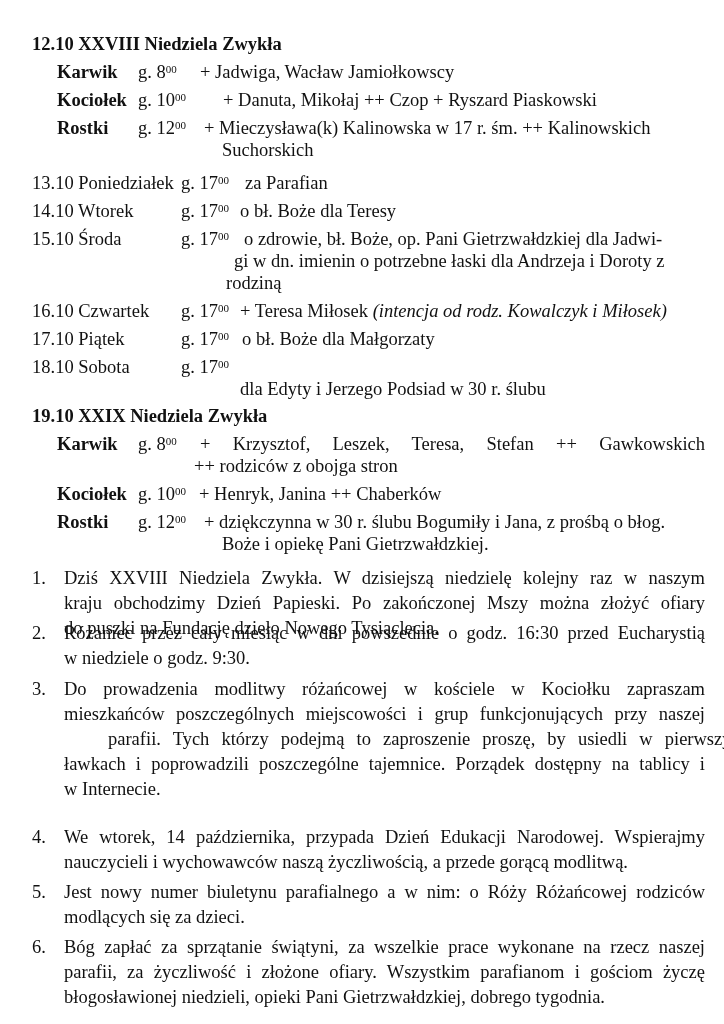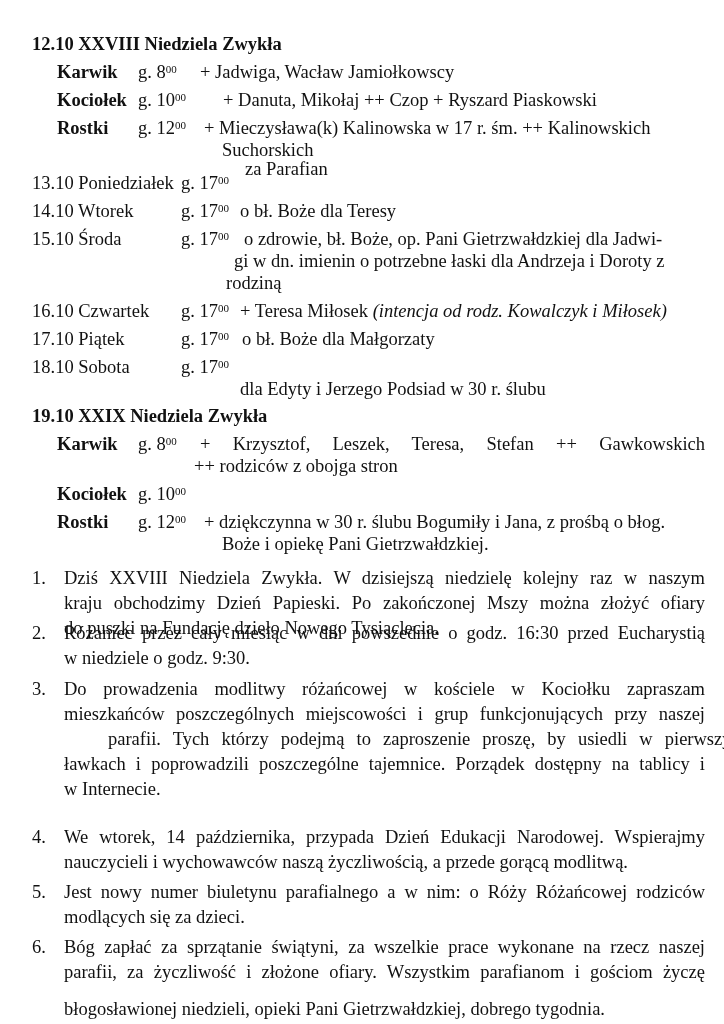--- a/index.html
+++ b/index.html
@@ -30,21 +30,21 @@
   <div class="line" style="left:138px;top:89px;"><span>g. 10</span><sup>00</sup></div>
   <div class="line" style="left:199px;top:89px;margin-left:24px;">+ Danuta, Mikołaj ++ Czop + Ryszard Piaskowski</div>
 
   <div class="line b" style="left:57px;top:117px;">Rostki</div>
   <div class="line" style="left:138px;top:117px;"><span>g. 12</span><sup>00</sup></div>
   <div class="line" style="left:204px;top:117px;">+ Mieczysława(k) Kalinowska w 17 r. śm. ++ Kalinowskich</div>
   <div class="line" style="left:222px;top:139px;">Suchorskich</div>
 
   <div class="line" style="left:32px;top:172px;">13.10 Poniedziałek</div>
   <div class="line" style="left:181px;top:172px;"><span>g. 17</span><sup>00</sup></div>
-  <div class="line" style="left:245px;top:158px;">za Parafian</div>
+  <div class="line" style="left:245px;top:172px;">za Parafian</div>
 
   <div class="line" style="left:32px;top:200px;">14.10 Wtorek</div>
   <div class="line" style="left:181px;top:200px;"><span>g. 17</span><sup>00</sup></div>
   <div class="line" style="left:240px;top:200px;">o bł. Boże dla Teresy</div>
 
   <div class="line" style="left:32px;top:228px;">15.10 Środa</div>
   <div class="line" style="left:181px;top:228px;"><span>g. 17</span><sup>00</sup></div>
   <div class="line" style="left:244px;top:228px;">o zdrowie, bł. Boże, op. Pani Gietrzwałdzkiej dla Jadwi-</div>
   <div class="line" style="left:226px;top:250px;margin-left:8px;">gi w dn. imienin o potrzebne łaski dla Andrzeja i Doroty z</div>
   <div class="line" style="left:226px;top:272px;">rodziną</div>
@@ -63,20 +63,21 @@
 
   <div class="line b" style="left:32px;top:405px;">19.10 XXIX Niedziela Zwykła</div>
 
   <div class="line b" style="left:57px;top:433px;">Karwik</div>
   <div class="line" style="left:138px;top:433px;"><span>g. 8</span><sup>00</sup></div>
   <div class="just" style="left:200px;top:433px;width:505px;">+ Krzysztof, Leszek, Teresa, Stefan ++ Gawkowskich</div>
   <div class="line" style="left:194px;top:455px;">++ rodziców z obojga stron</div>
 
   <div class="line b" style="left:57px;top:483px;">Kociołek</div>
   <div class="line" style="left:138px;top:483px;"><span>g. 10</span><sup>00</sup></div>
+  <div class="line" style="left:199px;top:483px;">+ Henryk, Janina ++ Chaberków</div>
 
   <div class="line b" style="left:57px;top:511px;">Rostki</div>
   <div class="line" style="left:138px;top:511px;"><span>g. 12</span><sup>00</sup></div>
   <div class="line" style="left:204px;top:511px;">+ dziękczynna w 30 r. ślubu Bogumiły i Jana, z prośbą o błog.</div>
   <div class="line" style="left:222px;top:533px;">Boże i opiekę Pani Gietrzwałdzkiej.</div>
 
   <div id="announcements">
       <div class="num" style="left: 32px; top: 567px;">1.</div>
       <div class="just" style="left: 64px; top: 567px; width: 641px;">Dziś XXVIII Niedziela Zwykła. W dzisiejszą niedzielę kolejny raz w naszym</div>
       <div class="just" style="left: 64px; top: 592px; width: 641px;">kraju obchodzimy Dzień Papieski. Po zakończonej Mszy można złożyć ofiary</div>
@@ -92,15 +93,15 @@
       <div class="line" style="left: 64px; top: 778px;">w Internecie.</div>
       <div class="num" style="left: 32px; top: 826px;">4.</div>
       <div class="just" style="left: 64px; top: 826px; width: 641px;">We wtorek, 14 października, przypada Dzień Edukacji Narodowej. Wspierajmy</div>
       <div class="line" style="left: 64px; top: 851px;">nauczycieli i wychowawców naszą życzliwością, a przede gorącą modlitwą.</div>
       <div class="num" style="left: 32px; top: 881px;">5.</div>
       <div class="just" style="left: 64px; top: 881px; width: 641px;">Jest nowy numer biuletynu parafialnego a w nim: o Róży Różańcowej rodziców</div>
       <div class="line" style="left: 64px; top: 906px;">modlących się za dzieci.</div>
       <div class="num" style="left: 32px; top: 936px;">6.</div>
       <div class="just" style="left: 64px; top: 936px; width: 641px;">Bóg zapłać za sprzątanie świątyni, za wszelkie prace wykonane na rzecz naszej</div>
       <div class="just" style="left: 64px; top: 961px; width: 641px;">parafii, za życzliwość i złożone ofiary. Wszystkim parafianom i gościom życzę</div>
-      <div class="line" style="left: 64px; top: 986px; margin-top: 12px;">błogosławionej niedzieli, opieki Pani Gietrzwałdzkiej, dobrego tygodnia.</div>
+      <div class="line" style="left: 64px; top: 986px;">błogosławionej niedzieli, opieki Pani Gietrzwałdzkiej, dobrego tygodnia.</div>
     </div>
 </div>
 
 </body></html>

